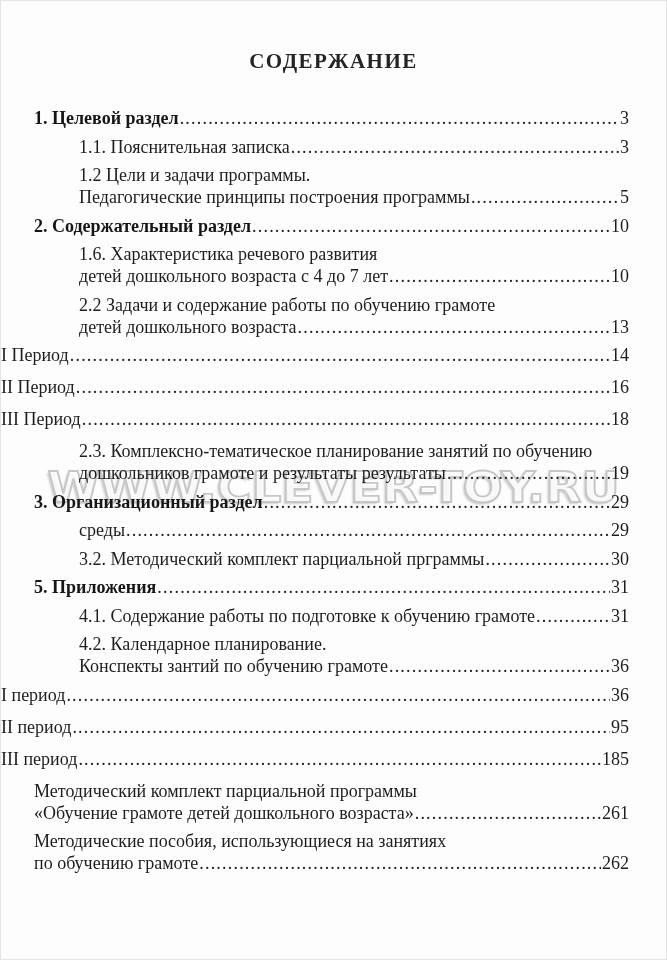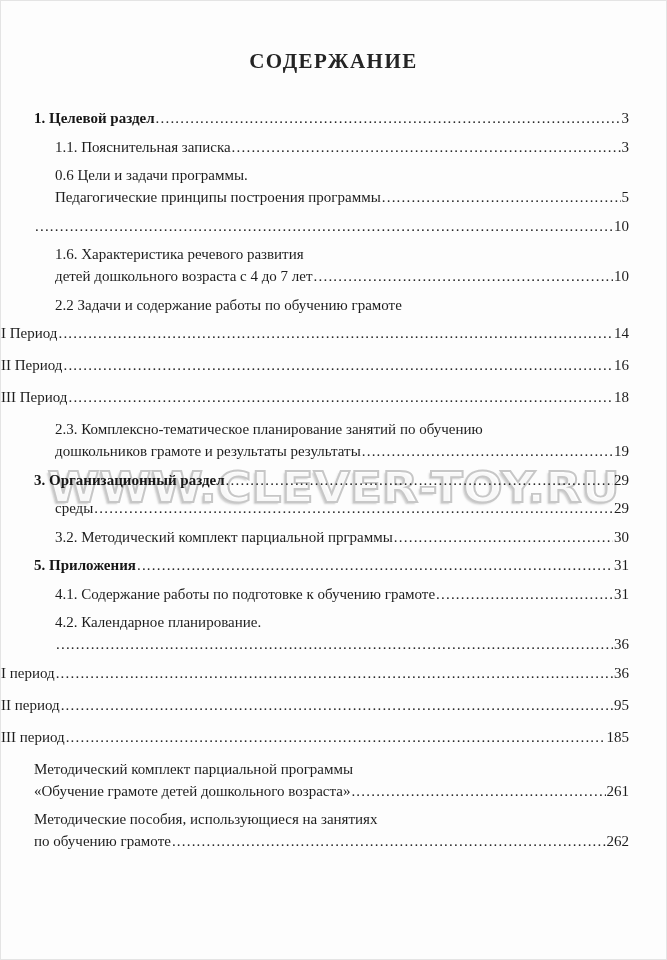--- a/index.html
+++ b/index.html
@@ -23,26 +23,26 @@
     letter-spacing: 1.5px;
     color: #242424;
     position: relative;
     z-index: 2;
   }
   .toc {
     position: relative;
     z-index: 2;
     margin-top: 33px;
     padding-right: 37px;
-    font-size: 15px;
+    font-size: 18px;
     line-height: 22px;
   }
   .entry { margin-bottom: 6.5px; }
   .entry.lvl0 { padding-left: 33px; }
-  .entry.lvl1 { padding-left: 54px; }
+  .entry.lvl1 { padding-left: 78px; }
   .entry.lvl2 { margin-bottom: 10px; }
   .entry.bold .txt, .entry.bold .pre { font-weight: bold; color: #161616; }
   .pre { white-space: nowrap; }
   .row { display: flex; align-items: baseline; }
   .txt { white-space: nowrap; flex: 0 0 auto; }
   .dots {
     flex: 1 1 auto;
     min-width: 0;
     overflow: hidden;
     white-space: nowrap;
@@ -90,43 +90,49 @@
         </div>
       </div>
       <div class="entry lvl1">
         <div class="row">
           <span class="txt">1.1. Пояснительная записка</span>
           <span class="dots"></span>
           <span class="pg">3</span>
         </div>
       </div>
       <div class="entry lvl1">
-        <div class="pre">0.6 Цели и задачи программы.</div>
+        <div class="pre">1.2 Цели и задачи программы.</div>
         <div class="row">
           <span class="txt">Педагогические принципы построения программы</span>
           <span class="dots"></span>
           <span class="pg">5</span>
         </div>
       </div>
       <div class="entry lvl0 bold">
         <div class="row">
+          <span class="txt">2. Содержательный раздел</span>
           <span class="dots"></span>
           <span class="pg">10</span>
         </div>
       </div>
       <div class="entry lvl1">
         <div class="pre">1.6. Характеристика речевого развития</div>
         <div class="row">
           <span class="txt">детей дошкольного возраста с 4 до 7 лет</span>
           <span class="dots"></span>
           <span class="pg">10</span>
         </div>
       </div>
       <div class="entry lvl1">
         <div class="pre">2.2 Задачи и содержание работы по обучению грамоте</div>
+        <div class="row">
+          <span class="txt">детей дошкольного возраста</span>
+          <span class="dots"></span>
+          <span class="pg">13</span>
+        </div>
       </div>
       <div class="entry lvl2">
         <div class="row">
           <span class="txt">I Период</span>
           <span class="dots"></span>
           <span class="pg">14</span>
         </div>
       </div>
       <div class="entry lvl2">
         <div class="row">
@@ -181,20 +187,21 @@
       <div class="entry lvl1">
         <div class="row">
           <span class="txt">4.1. Содержание работы по подготовке к обучению грамоте</span>
           <span class="dots"></span>
           <span class="pg">31</span>
         </div>
       </div>
       <div class="entry lvl1">
         <div class="pre">4.2. Календарное планирование.</div>
         <div class="row">
+          <span class="txt">Конспекты зантий по обучению грамоте</span>
           <span class="dots"></span>
           <span class="pg">36</span>
         </div>
       </div>
       <div class="entry lvl2">
         <div class="row">
           <span class="txt">I период</span>
           <span class="dots"></span>
           <span class="pg">36</span>
         </div>

